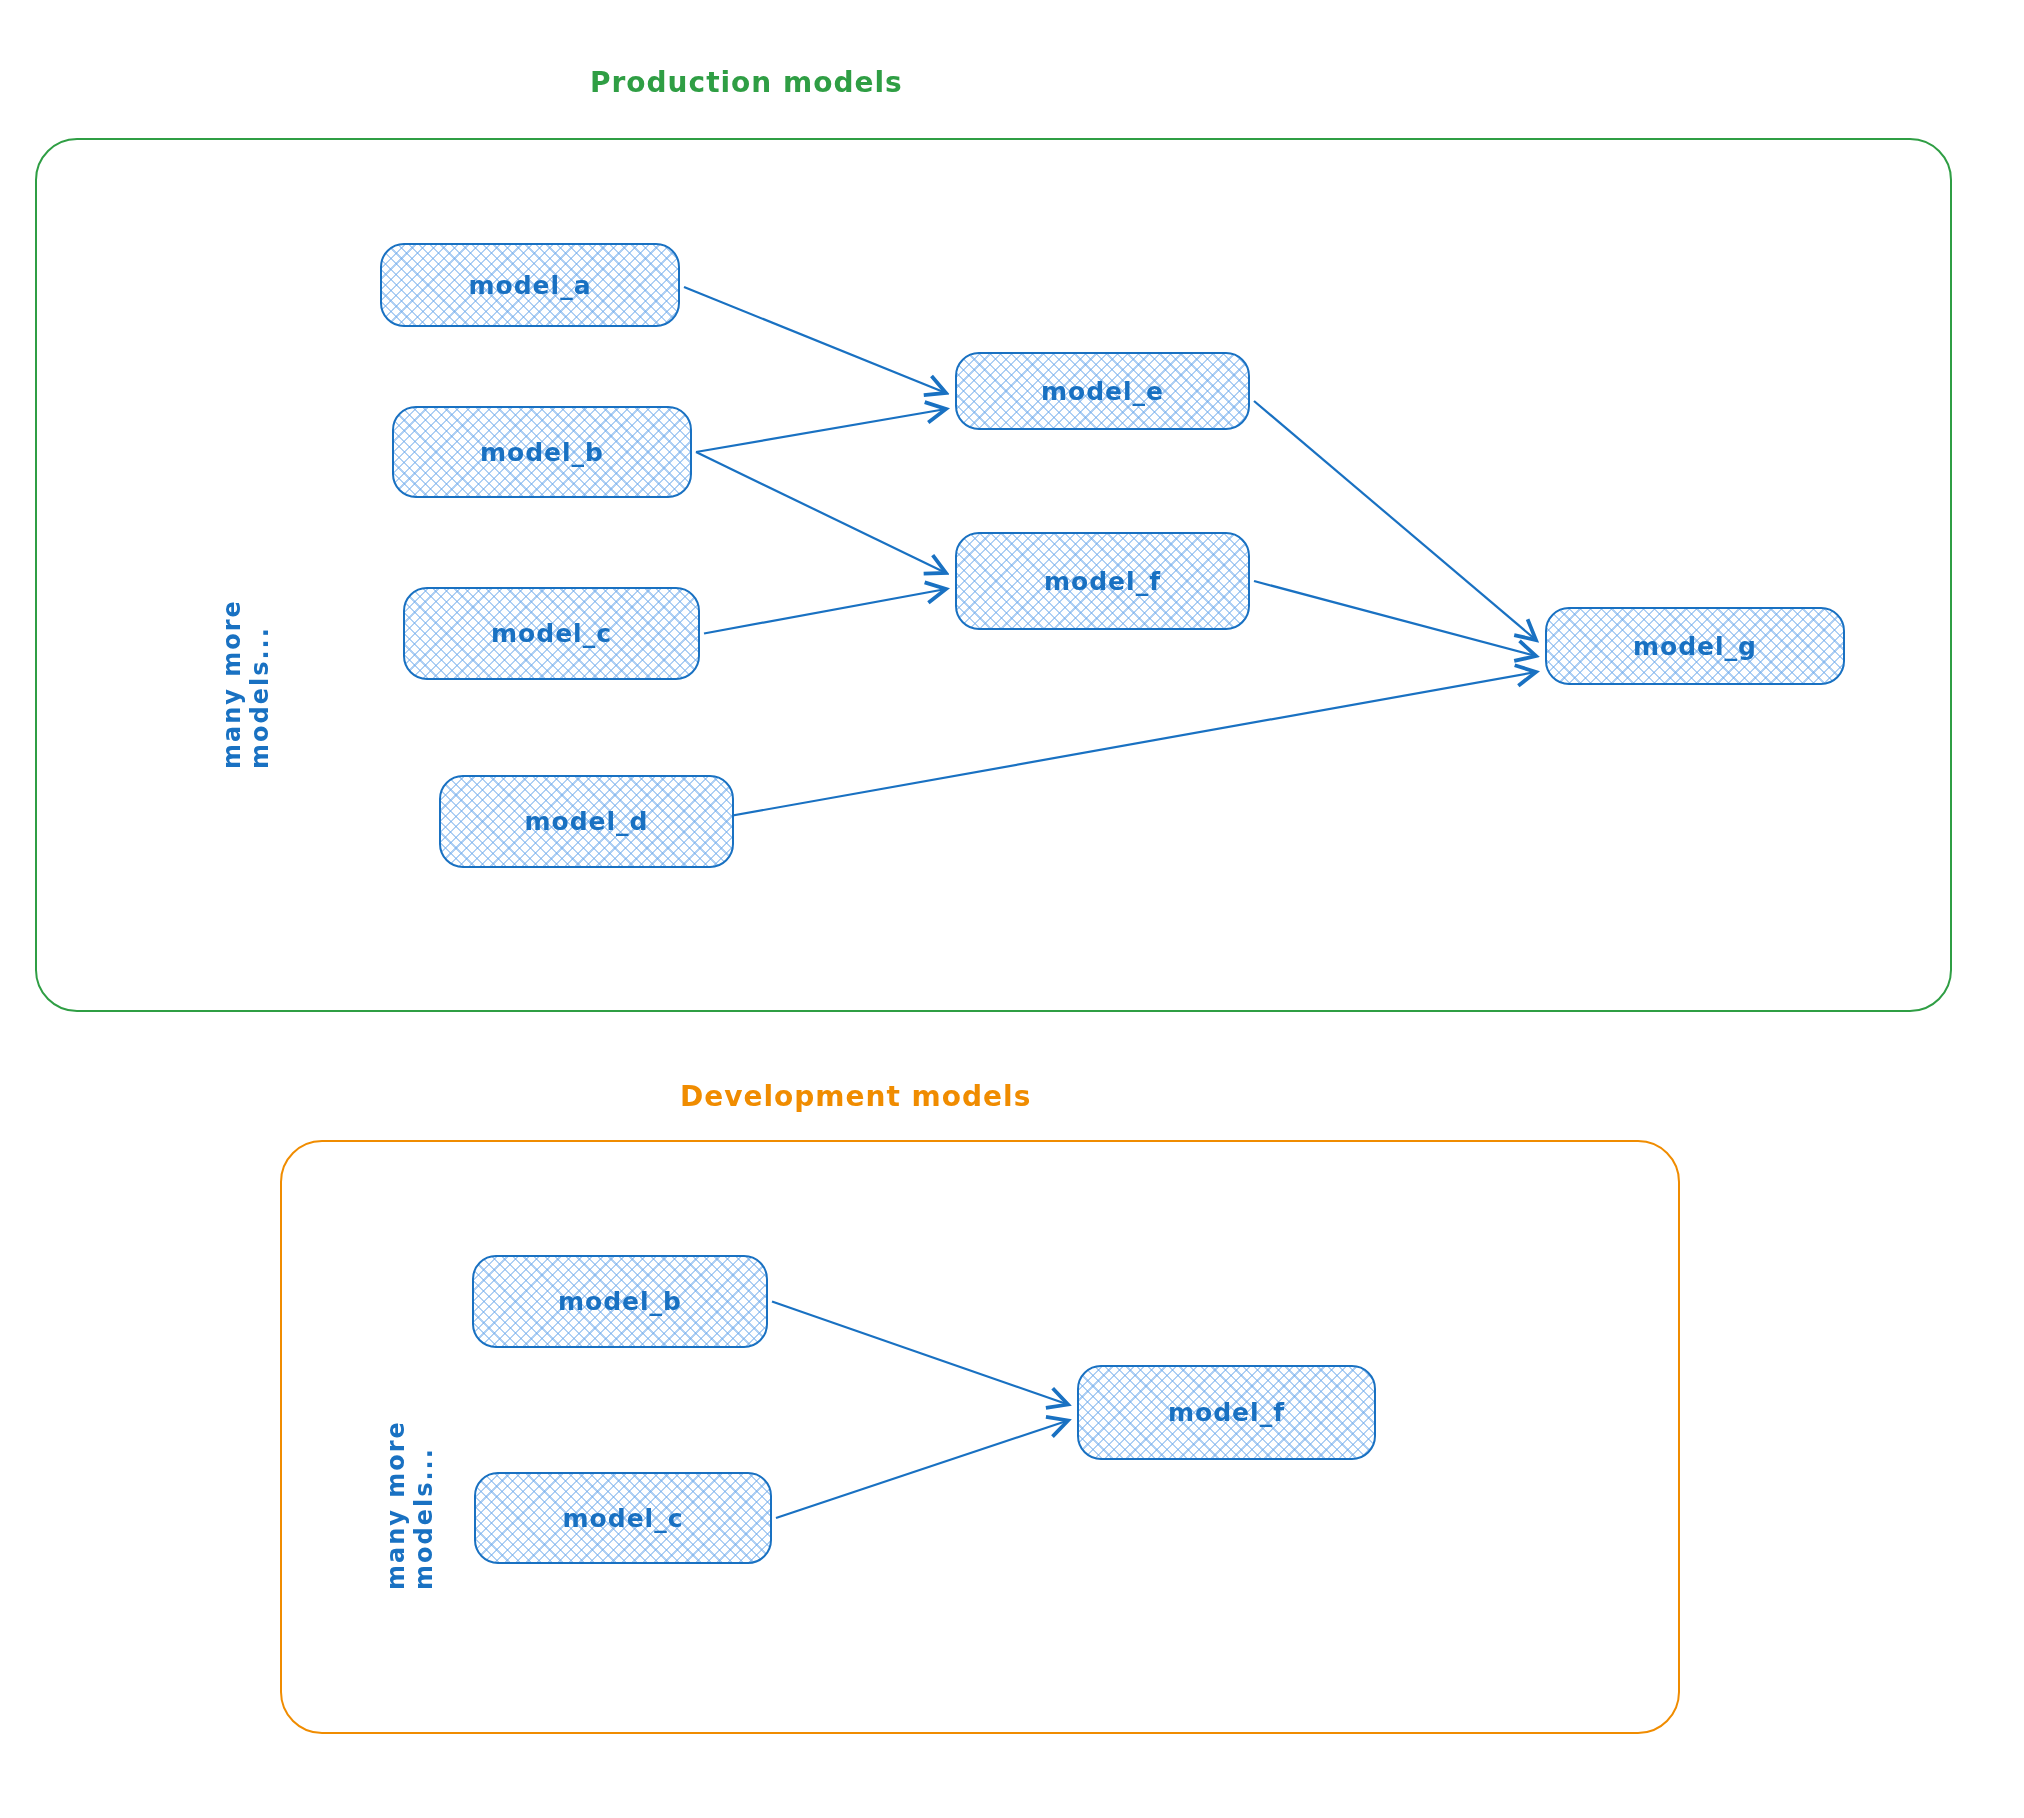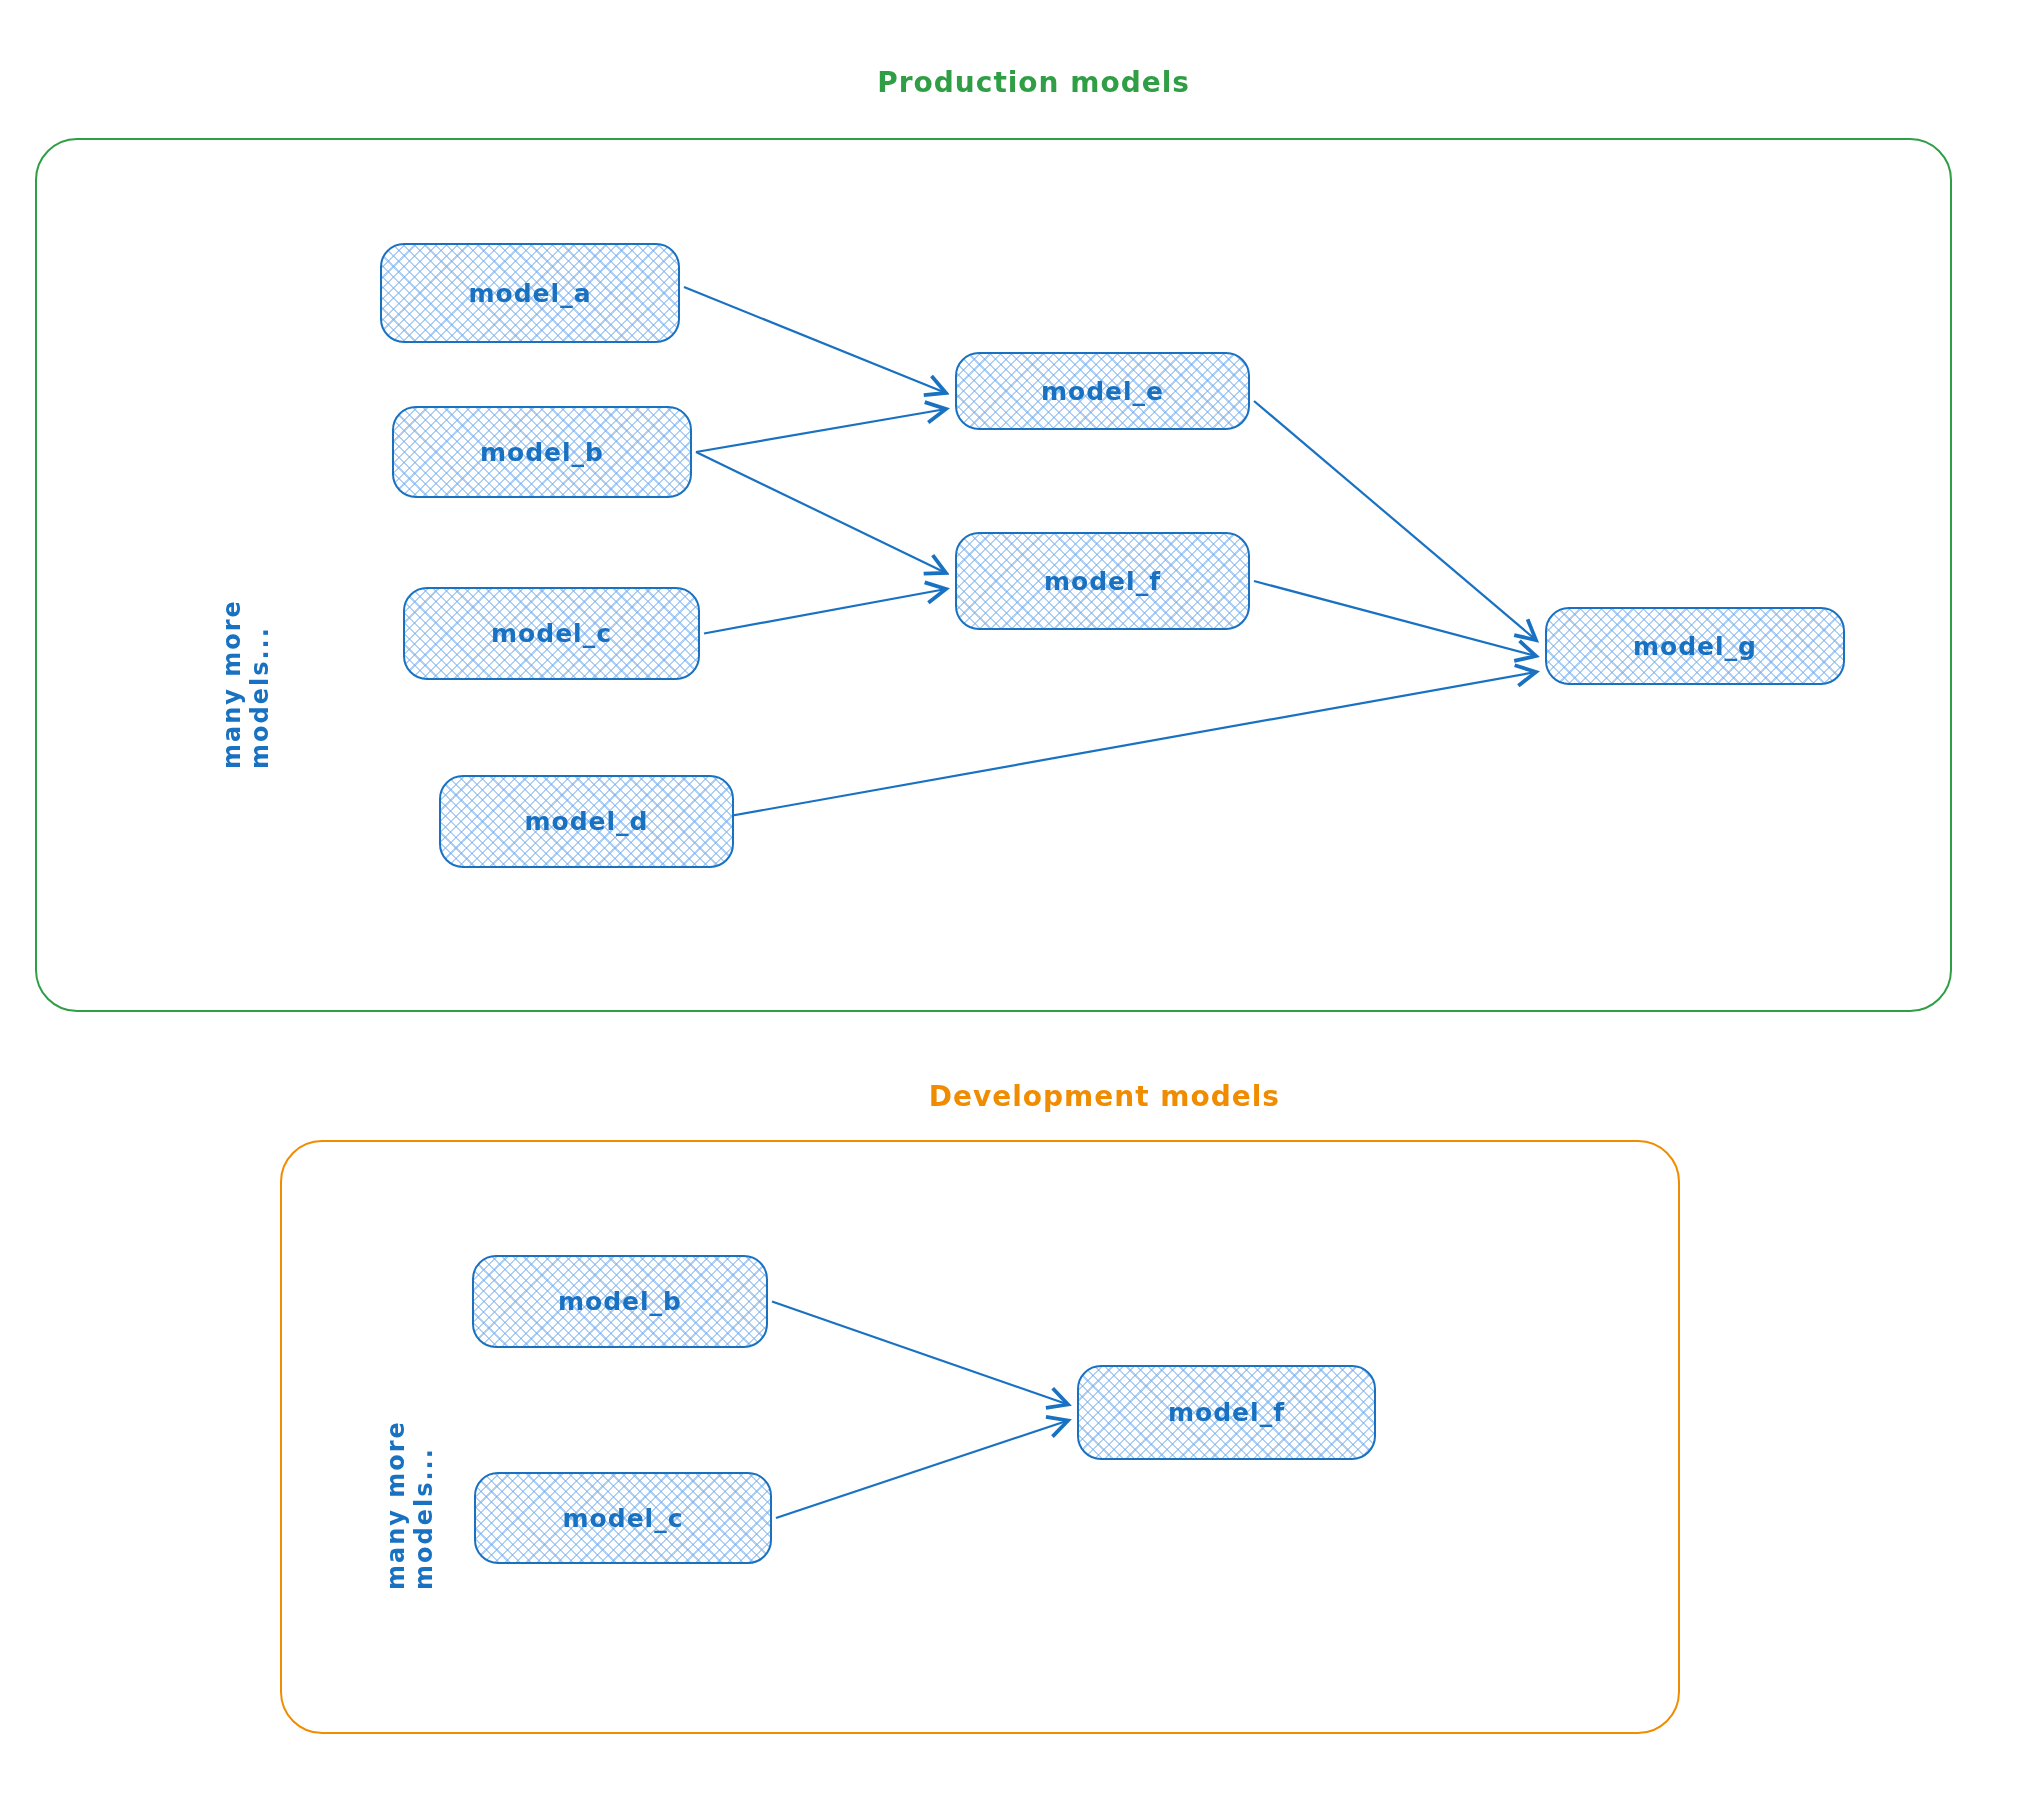--- a/index.html
+++ b/index.html
@@ -17,21 +17,21 @@
   }
   .section-container {
     position: absolute;
     border: 2px solid #888;
     border-radius: 42px;
     background: transparent;
     z-index: 1;
   }
   .section-title {
     position: absolute;
-    text-align: right;
+    text-align: left;
     font-size: 28px;
     font-weight: 600;
     letter-spacing: 1px;
     z-index: 1;
   }
   .side-label {
     position: absolute;
     writing-mode: vertical-rl;
     transform: rotate(180deg);
     color: #1971c2;
@@ -96,21 +96,21 @@
       <line x1="696" y1="452" x2="946" y2="409" stroke="#1971c2" stroke-width="2.2" marker-end="url(#arrowhead)"></line>
       <line x1="696" y1="452" x2="946" y2="573" stroke="#1971c2" stroke-width="2.2" marker-end="url(#arrowhead)"></line>
       <line x1="704" y1="633.5" x2="946" y2="589" stroke="#1971c2" stroke-width="2.2" marker-end="url(#arrowhead)"></line>
       <line x1="1254" y1="401" x2="1536" y2="640" stroke="#1971c2" stroke-width="2.2" marker-end="url(#arrowhead)"></line>
       <line x1="1254" y1="581" x2="1536" y2="656" stroke="#1971c2" stroke-width="2.2" marker-end="url(#arrowhead)"></line>
       <line x1="699" y1="821.5" x2="1536" y2="672" stroke="#1971c2" stroke-width="2.2" marker-end="url(#arrowhead)"></line>
       <line x1="772" y1="1301.5" x2="1068" y2="1404.5" stroke="#1971c2" stroke-width="2.2" marker-end="url(#arrowhead)"></line>
       <line x1="776" y1="1518" x2="1068" y2="1420.5" stroke="#1971c2" stroke-width="2.2" marker-end="url(#arrowhead)"></line>
     </svg>
 
-<div class="node" style="left: 380px; top: 243px; width: 300px; height: 100px; align-items: center;">
+<div class="node" style="left: 380px; top: 243px; width: 300px; height: 84px; align-items: center;">
       <span>model_a</span>
     </div>
     <div class="node" style="left: 392px; top: 406px; width: 300px; height: 92px;">
       <span>model_b</span>
     </div>
     <div class="node" style="left: 403px; top: 587px; width: 297px; height: 93px;">
       <span>model_c</span>
     </div>
     <div class="node" style="left: 400px; top: 775px; width: 295px; height: 93px; margin-left: 39px;">
       <span>model_d</span>

